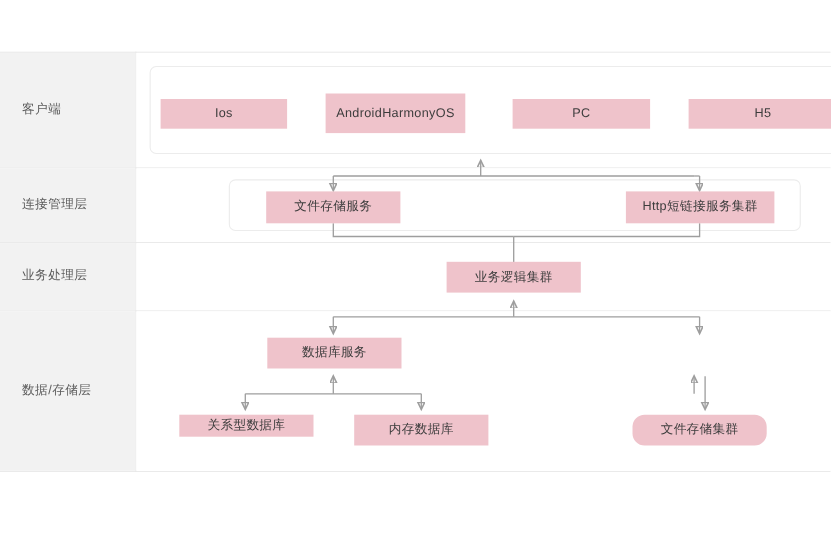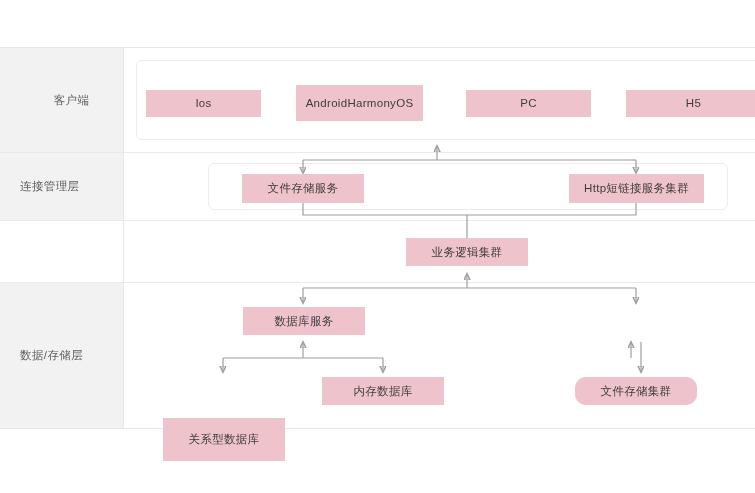--- a/index.html
+++ b/index.html
@@ -135,25 +135,28 @@
   <div class="row-rule" style="top:220px;"></div>
   <div class="row-rule" style="top:282px;"></div>
   <div class="grid-bottom-rule"></div>
   <div class="col-rule"></div>
 
   <div class="content-cell" style="top:48px;  height:104px;"></div>
   <div class="content-cell" style="top:153px; height:67px;"></div>
   <div class="content-cell" style="top:221px; height:61px;"></div>
   <div class="content-cell" style="top:283px; height:145px;"></div>
 
-  <div class="label-cell" style="top:48px;  height:104px;justify-content:center;">
+  <div class="label-cell" style="top:48px;  height:104px;">
     <span class="label-text">客户端</span>
   </div>
   <div class="label-cell" style="top:153px; height:67px;">
     <span class="label-text">连接管理层</span>
+  </div>
+  <div class="label-cell" style="top:221px; height:61px;">
+    <span class="label-text">业务处理层</span>
   </div>
   <div class="label-cell" style="top:283px; height:145px;">
     <span class="label-text">数据/存储层</span>
   </div>
 
   <div class="group-box" style="left:136px; top:60px;  width:625px; height:80px;"></div>
   <div class="group-box" style="left:208px; top:163px; width:520px; height:47px;"></div>
 
   <svg id="connectors" viewBox="0 0 755 493" xmlns="http://www.w3.org/2000/svg">
     <defs>
@@ -222,21 +225,21 @@
 
   <div class="node" style="left:406px; top:238px; width:122px; height:28px;">
     <span>业务逻辑集群</span>
   </div>
 
   <div class="node" style="left:243px; top:307px; width:122px; height:28px;">
     <span>数据库服务</span>
   </div>
 
 
-  <div class="node" style="left:163px; top:377px; width:122px; height:43px;margin-top:41px;">
+  <div class="node" style="left:163px; top:377px; width:122px; height:20px;">
     <span>关系型数据库</span>
   </div>
 
   <div class="node" style="left:322px; top:377px; width:122px; height:28px;">
     <span>内存数据库</span>
   </div>
 
   <div class="node" style="left:575px; top:377px; width:122px; height:28px;border-radius:11px;">
     <span>文件存储集群</span>
   </div>

